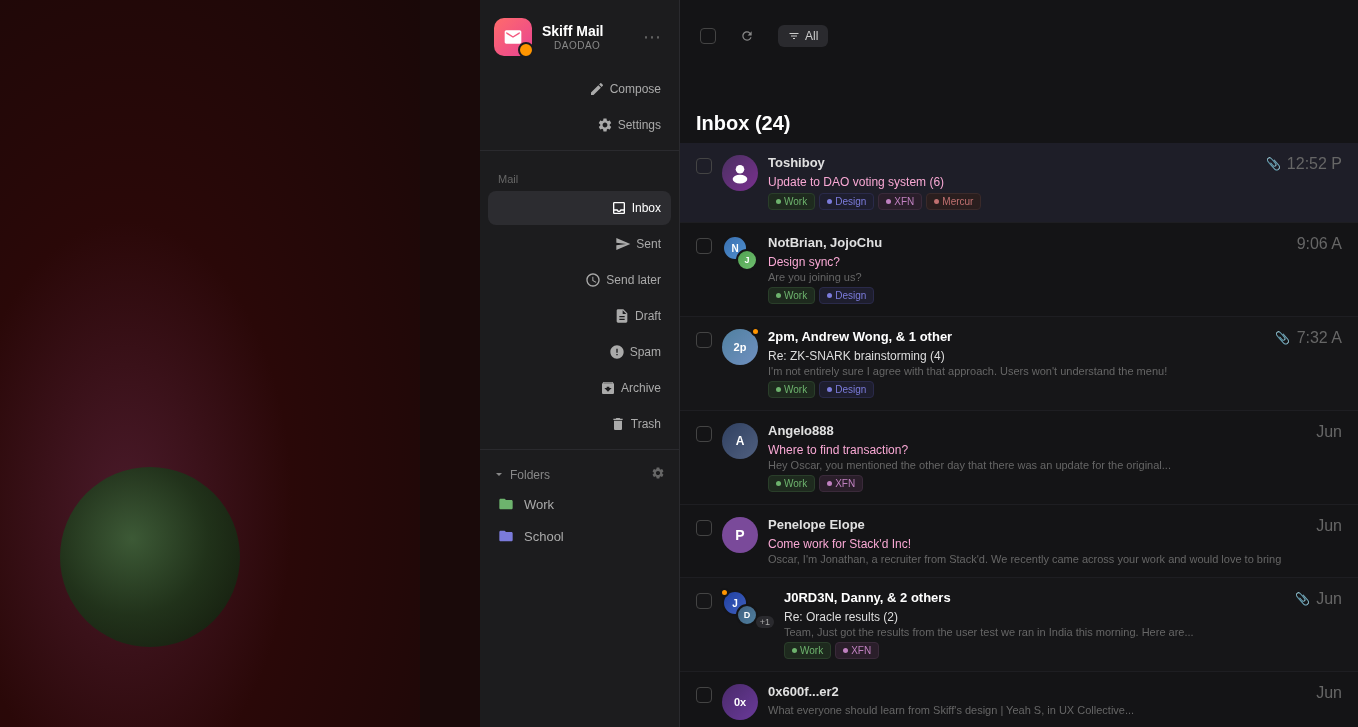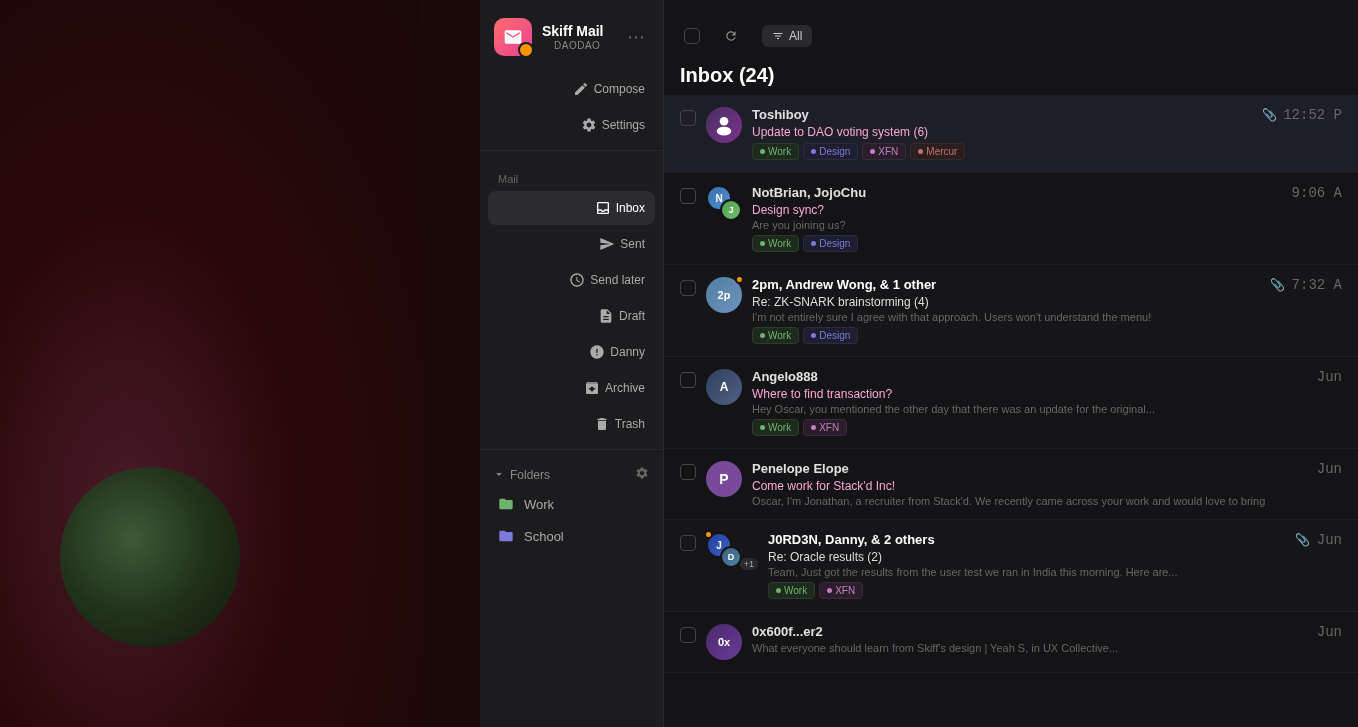--- a/index.html
+++ b/index.html
@@ -35,21 +35,21 @@
       left: 480px;
       top: 0;
       width: 878px;
       height: 727px;
       display: flex;
       background: transparent;
     }
 
     
     .sidebar {
-      width: 184px;
+      width: 200px;
       height: 727px;
       background: #1c1c1e;
       border-right: 1px solid #2a2a2e;
       display: flex;
       flex-direction: column;
       flex-shrink: 0;
     }
 
     .sidebar-header {
       display: flex;
@@ -308,24 +308,23 @@
     }
 
     .email-meta {
       display: flex;
       align-items: center;
       gap: 6px;
       flex-shrink: 0;
     }
 
     .email-time {
-      font-size: 14px;
+      font-size: 16px;
       color: #666;
       white-space: nowrap;
-      font-family: Liberation Mono, monospace;
     }
 
     .attach-icon {
       color: #666;
       font-size: 12px;
     }
 
     .email-subject {
       font-size: 12px;
       color: #f9a8d4;
@@ -483,21 +482,21 @@
       <div class="nav-item">
         <svg viewBox="0 0 24 24" fill="currentColor">
             <path d="M14 2H6c-1.1 0-1.99.9-1.99 2L4 20c0 1.1.89 2 1.99 2H18c1.1 0 2-.9 2-2V8l-6-6zm2 16H8v-2h8v2zm0-4H8v-2h8v2zm-3-5V3.5L18.5 9H13z"></path>
           </svg>
         <span>Draft</span>
       </div>
       <div class="nav-item">
         <svg viewBox="0 0 24 24" fill="currentColor">
             <path d="M12 2C6.48 2 2 6.48 2 12s4.48 10 10 10 10-4.48 10-10S17.52 2 12 2zm1 15h-2v-2h2v2zm0-4h-2V7h2v6z"></path>
           </svg>
-        <span>Danny</span>
+        <span>Spam</span>
       </div>
       <div class="nav-item">
         <svg viewBox="0 0 24 24" fill="currentColor">
             <path d="M20.54 5.23l-1.39-1.68C18.88 3.21 18.47 3 18 3H6c-.47 0-.88.21-1.16.55L3.46 5.23C3.17 5.57 3 6.02 3 6.5V19c0 1.1.9 2 2 2h14c1.1 0 2-.9 2-2V6.5c0-.48-.17-.93-.46-1.27zM12 17.5L6.5 12H10v-2h4v2h3.5L12 17.5zM5.12 5l.81-1h12l.94 1H5.12z"></path>
           </svg>
         <span>Archive</span>
       </div>
       <div class="nav-item">
         <svg viewBox="0 0 24 24" fill="currentColor">
             <path d="M6 19c0 1.1.9 2 2 2h8c1.1 0 2-.9 2-2V7H6v12zM19 4h-3.5l-1-1h-5l-1 1H5v2h14V4z"></path>
@@ -546,21 +545,21 @@
       </button>
       <button class="filter-btn">
         <svg width="12" height="12" viewBox="0 0 24 24" fill="currentColor">
             <path d="M10 18h4v-2h-4v2zM3 6v2h18V6H3zm3 7h12v-2H6v2z"></path>
           </svg>
         <span>All</span>
       </button>
 
     </div>
 
-    <div style="padding: 0 16px 8px; display:flex; align-items:center; gap:8px;">
+    <div style="padding: 0 16px 8px; display:flex; align-items:center; gap:8px;margin-top:48px;">
       <h1 class="inbox-title">Inbox (24)</h1>
     </div>
 
     <div class="email-list">
 
       <div class="email-row selected">
         <div class="row-checkbox"></div>
         <div class="avatar-wrap">
           <div class="avatar avatar-toshiboy">
             <svg width="22" height="22" viewBox="0 0 36 36" fill="white">

